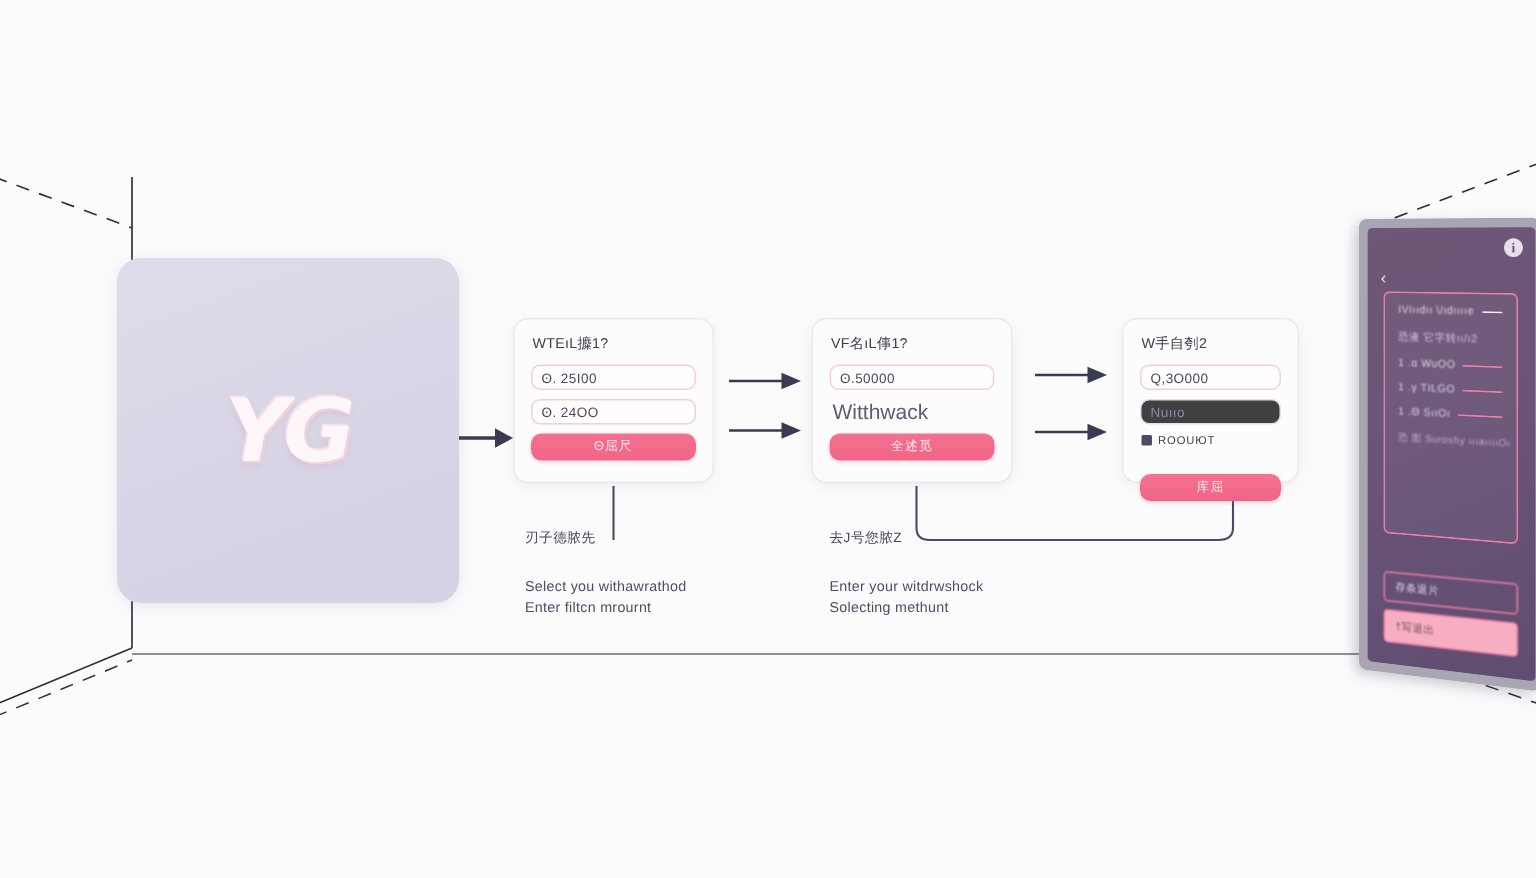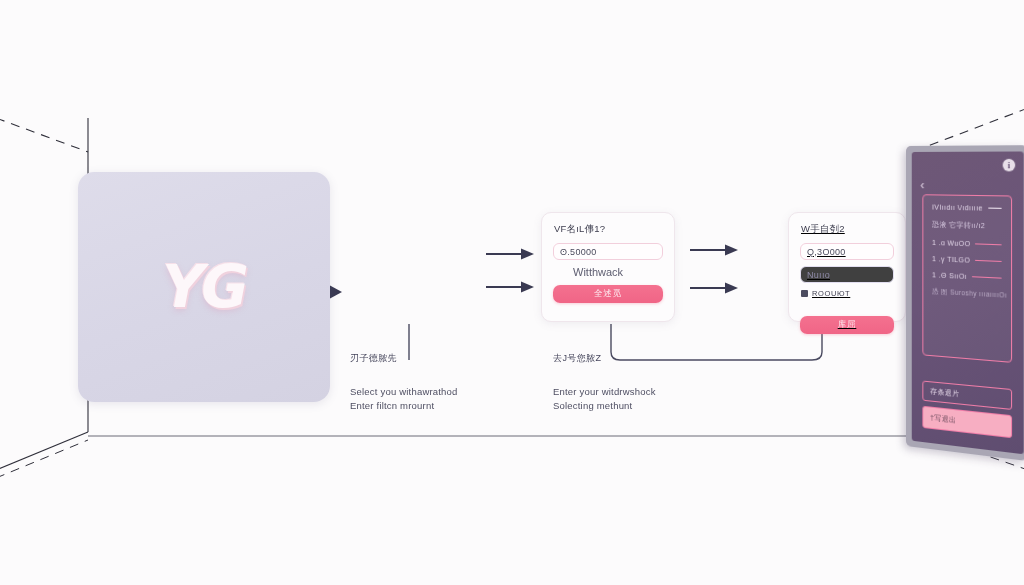--- a/index.html
+++ b/index.html
@@ -10,21 +10,21 @@
     overflow:hidden;
     position:relative;
   }
   .stage{position:absolute;inset:0;}
 
   
   .room-svg{position:absolute;left:0;top:0;width:1024px;height:585px;pointer-events:none;}
 
   
   .logo-panel{
-    position:absolute;left:78px;top:172px;width:252px;height:230px;
+    position:absolute;left:78px;top:172px;width:228px;height:230px;
     background:linear-gradient(160deg,#dedcea 0%,#d8d6e6 55%,#d4d2e2 100%);
     border-radius:16px;
     box-shadow:0 2px 10px rgba(90,86,120,.13);
     display:flex;align-items:center;justify-content:center;
   }
   .logo-wrap{
     position:relative;width:150px;height:80px;
     display:flex;align-items:center;justify-content:center;
   }
   .logo-text{
@@ -47,40 +47,40 @@
     position:absolute;
     background:#fdfcfd;
     border:1px solid #efe6ec;
     border-radius:10px;
     box-shadow:0 2px 8px rgba(120,110,140,.10);
     padding:10px 11px 11px 11px;
     box-sizing:border-box;
   }
   #card1{left:342px;top:212px;width:134px;height:110px;}
   #card2{left:541px;top:212px;width:134px;height:110px;}
-  #card3{left:788px;top:212px;width:118px;height:110px;text-decoration:underline;}
+  #card3{left:748px;top:212px;width:118px;height:110px;}
 
   .card-title{
     font-size:9.5px;color:#3d3d4e;letter-spacing:.2px;
     margin:0 0 7px 1px;white-space:nowrap;overflow:hidden;
     filter:blur(.25px);
   }
   .field{
     height:17px;border:1px solid #f2cfdc;border-radius:6px;
     background:#fffdfe;margin-bottom:6px;
     display:flex;align-items:center;padding:0 6px;
     font-size:9px;color:#4a4a5c;letter-spacing:.3px;
     filter:blur(.2px);
     box-sizing:border-box;
   }
   .field.grey{
     border:1px solid #e2def0;background:#404040;color:#8e8aa8;
   }
   .field-note{
-    font-size:11px;color:#5d5d70;margin:1px 0 7px 20px;
+    font-size:14px;color:#5d5d70;margin:1px 0 7px 2px;
     filter:blur(.3px);
   }
   .checkrow{
     display:flex;align-items:center;gap:4px;margin:2px 0 18px 1px;
     font-size:7.5px;color:#3e3e50;letter-spacing:.6px;
     filter:blur(.25px);
   }
   .checkbox{
     width:7px;height:7px;background:#4c4c60;border-radius:1px;flex:0 0 auto;
   }
@@ -212,20 +212,26 @@
 
     <path d="M 611 324 L 611 352 Q 611 360 620 360 L 812 360 Q 822 360 822 352 L 822 324" fill="none" stroke="#4a4a60" stroke-width="1.4"></path>
   </svg>
 
   <div class="logo-panel">
     <div class="logo-wrap">
       <div class="logo-text">YG</div>
     </div>
   </div>
 
+  <div class="card" id="card1">
+    <div class="card-title">WTEıL攗1?</div>
+    <div class="field">ʘ. 25I00</div>
+    <div class="field">ʘ. 24OO</div>
+    <div class="cta">Θ屈尺</div>
+  </div>
 
   <div class="card" id="card2">
     <div class="card-title">VF名ıL倳1?</div>
     <div class="field">ʘ.50000</div>
     <div class="field-note">Witthwack</div>
     <div class="cta">全述觅</div>
   </div>
 
   <div class="card" id="card3">
     <div class="card-title">W手自刳2</div>

